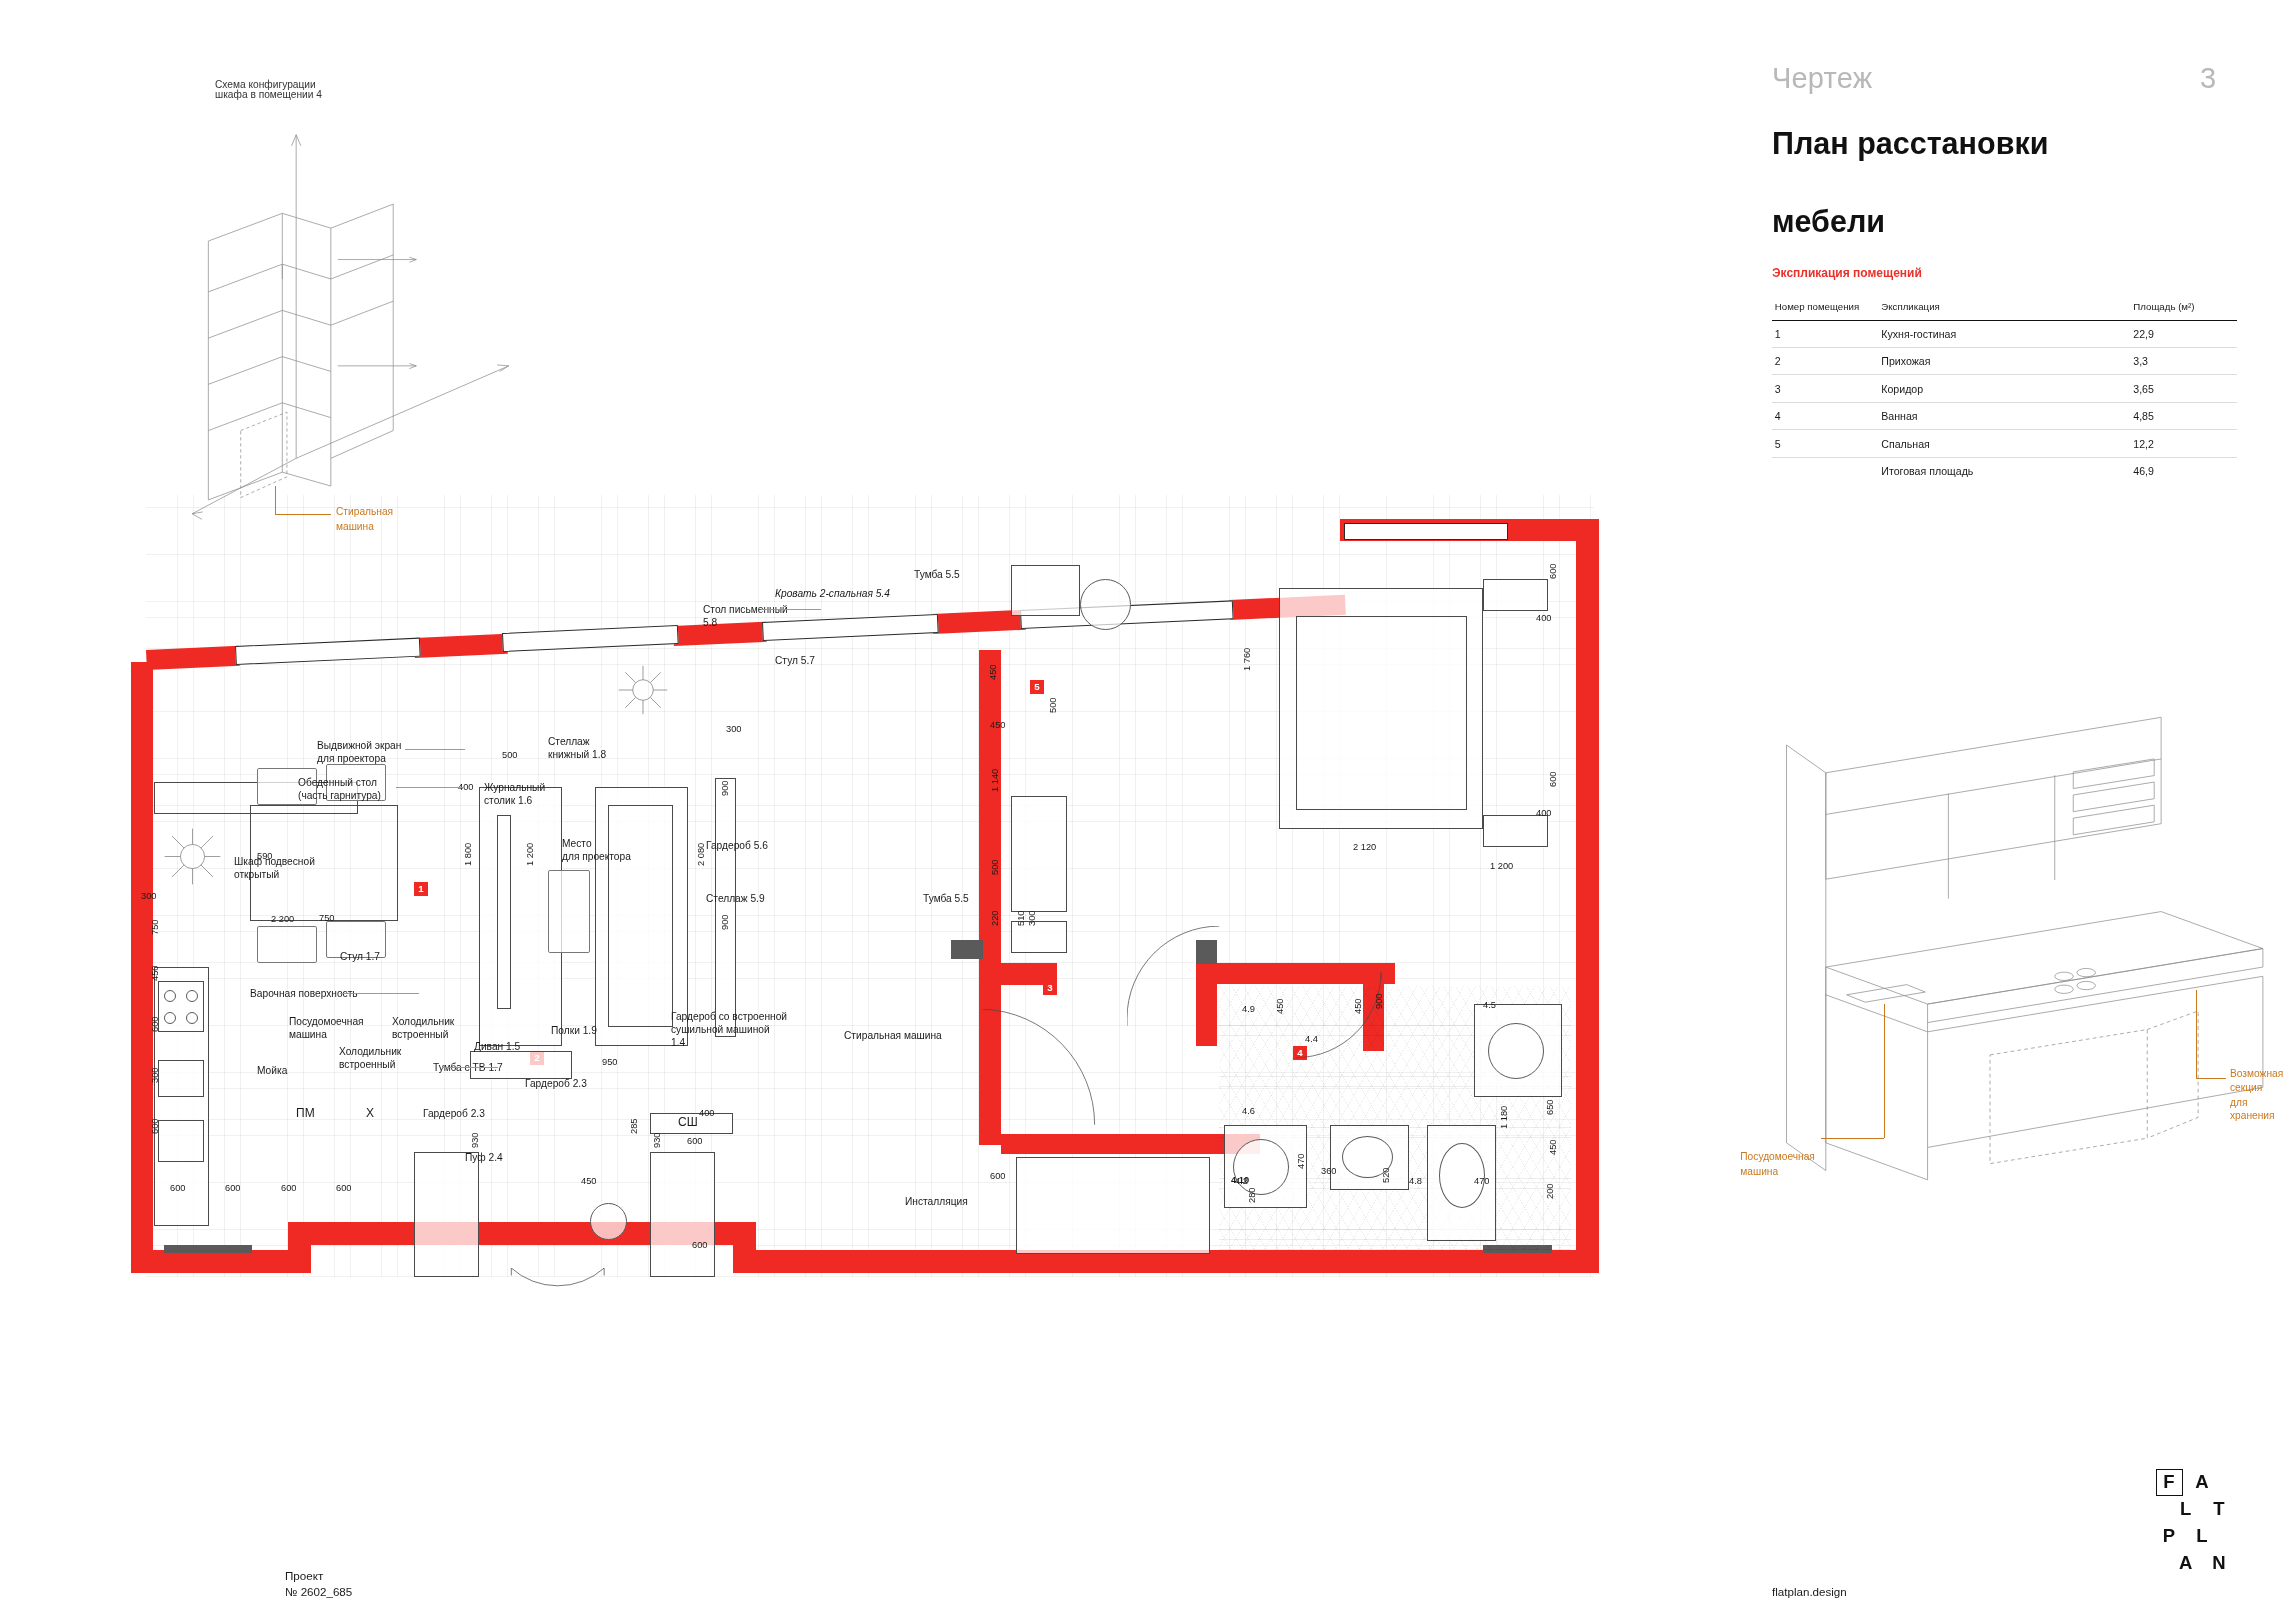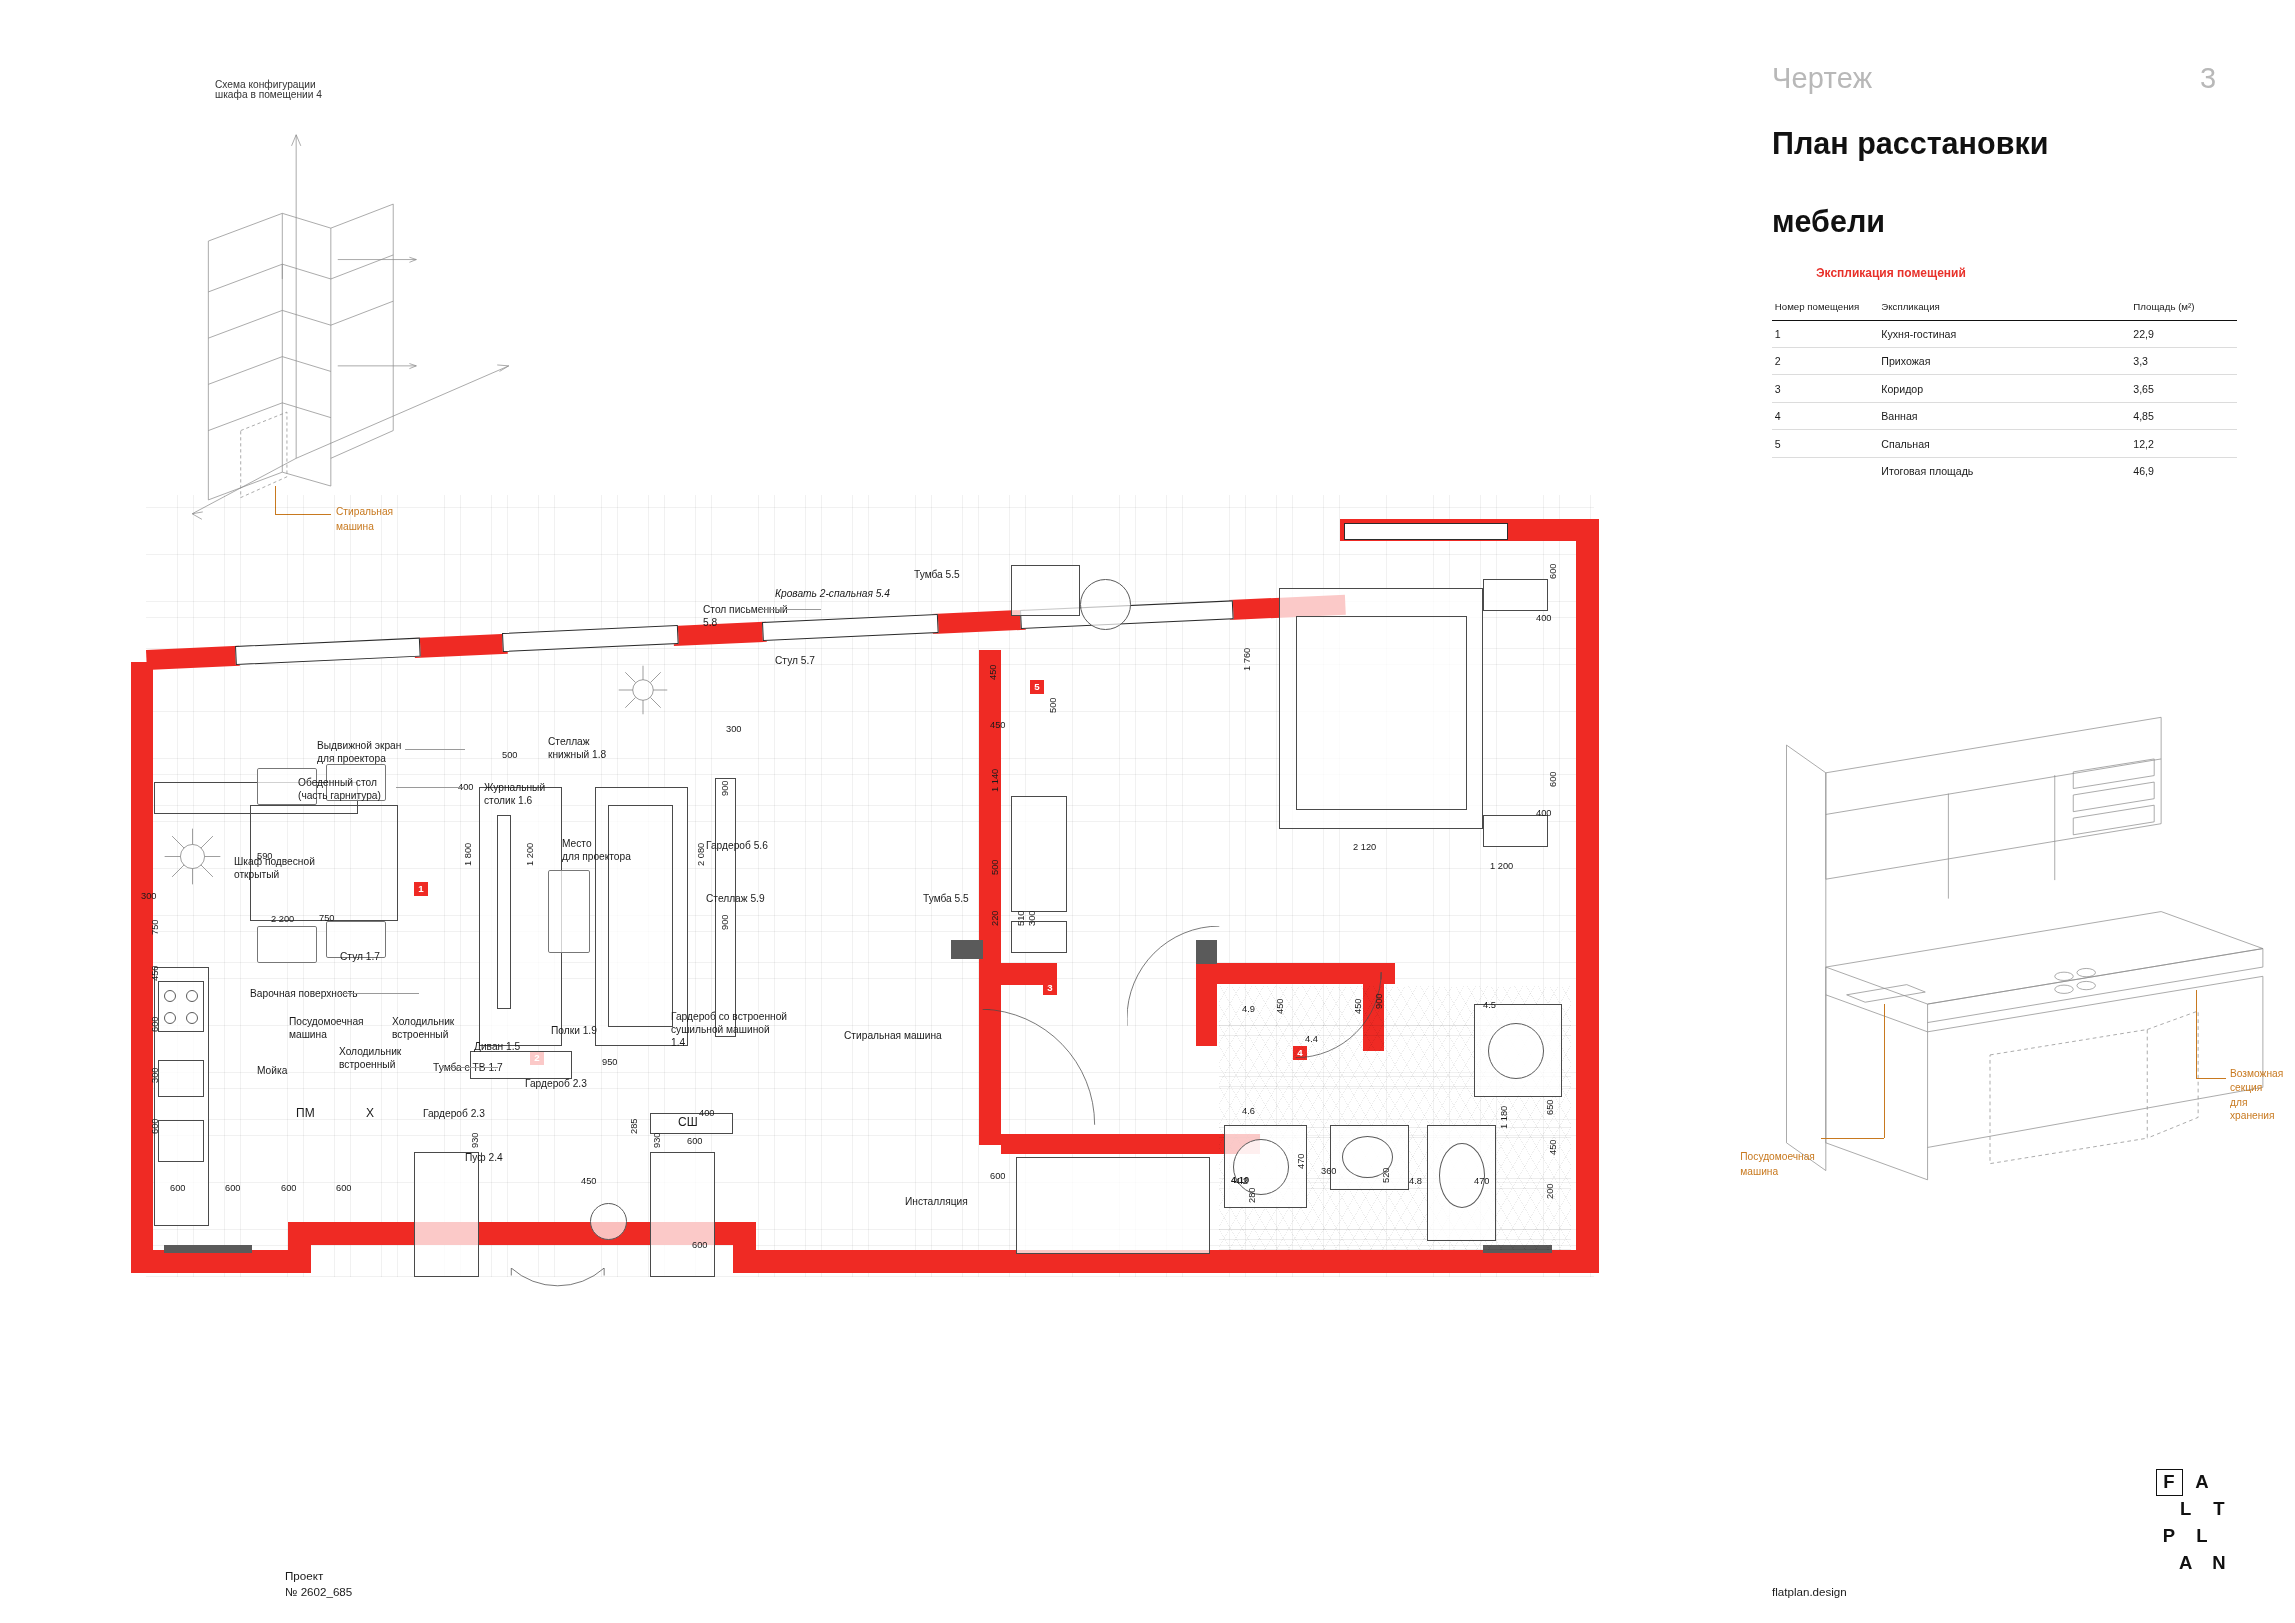--- a/index.html
+++ b/index.html
@@ -39,21 +39,20 @@
   .h-title-main {
     font-size: 30.5px;
     font-weight: 700;
     color: #111;
     line-height: 1.24;
   }
   .h-sub {
     font-size: 12px;
     color: #e8312a;
     font-weight: 600;
-    margin-left: 44px;
   }
 
   
   table.expl {
     position: absolute;
     border-collapse: collapse;
     font-size: 10.6px;
     color: #1a1a1a;
   }
   table.expl th {

